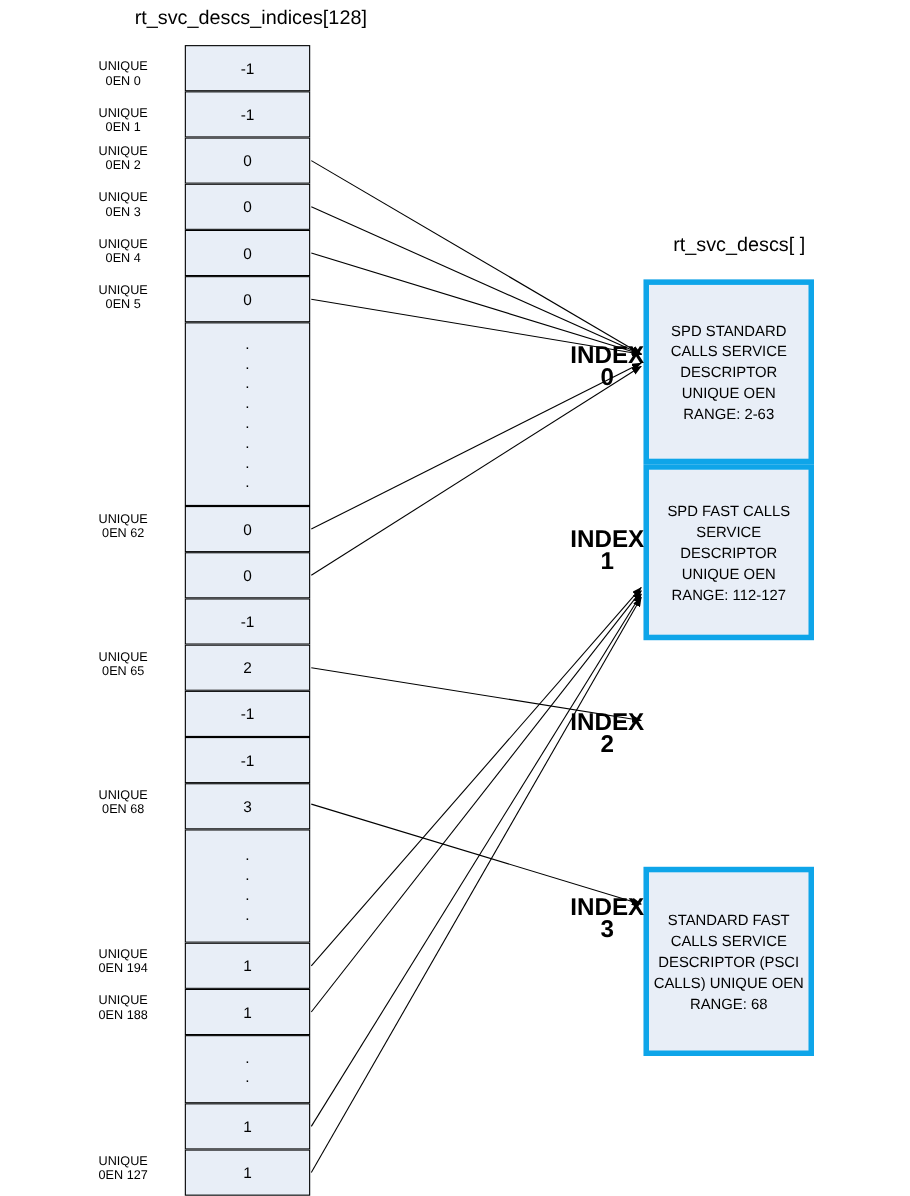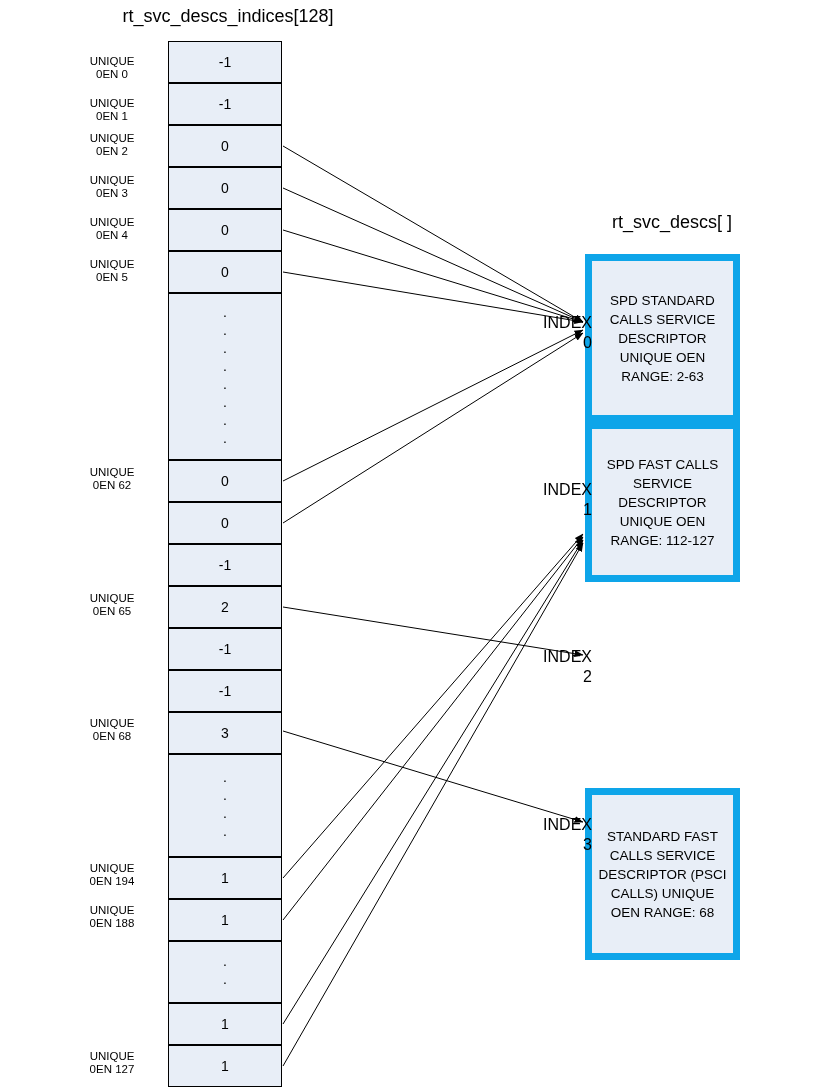--- a/index.html
+++ b/index.html
@@ -66,38 +66,39 @@
     text-align: center;
     font-size: 11.5px;
     line-height: 13px;
   }
 
   .desc {
     position: absolute;
     left: 585px;
     width: 155px;
     box-sizing: border-box;
-    border: 7px solid #0ea5e9;
+    border: 5px solid #0ea5e9;
     background: #e8eef7;
     font-size: 13.5px;
     line-height: 19px;
     text-align: center;
     display: flex;
     align-items: center;
     justify-content: center;
     padding: 2px 4px;
   }
 
   .indexlbl {
     position: absolute;
-    font-size: 16px;
-    text-align: right;
+    font-size: 22px;
+    text-align: center;
     line-height: 20px;
     width: 80px;
     background: transparent;
+    font-weight: bold;
   }
 </style>
 </head>
 <body>
 
 <div class="canvas">
 
   <div class="title" id="left-title">rt_svc_descs_indices[128]</div>
   <div class="title" id="right-title">rt_svc_descs[ ]</div>
 

